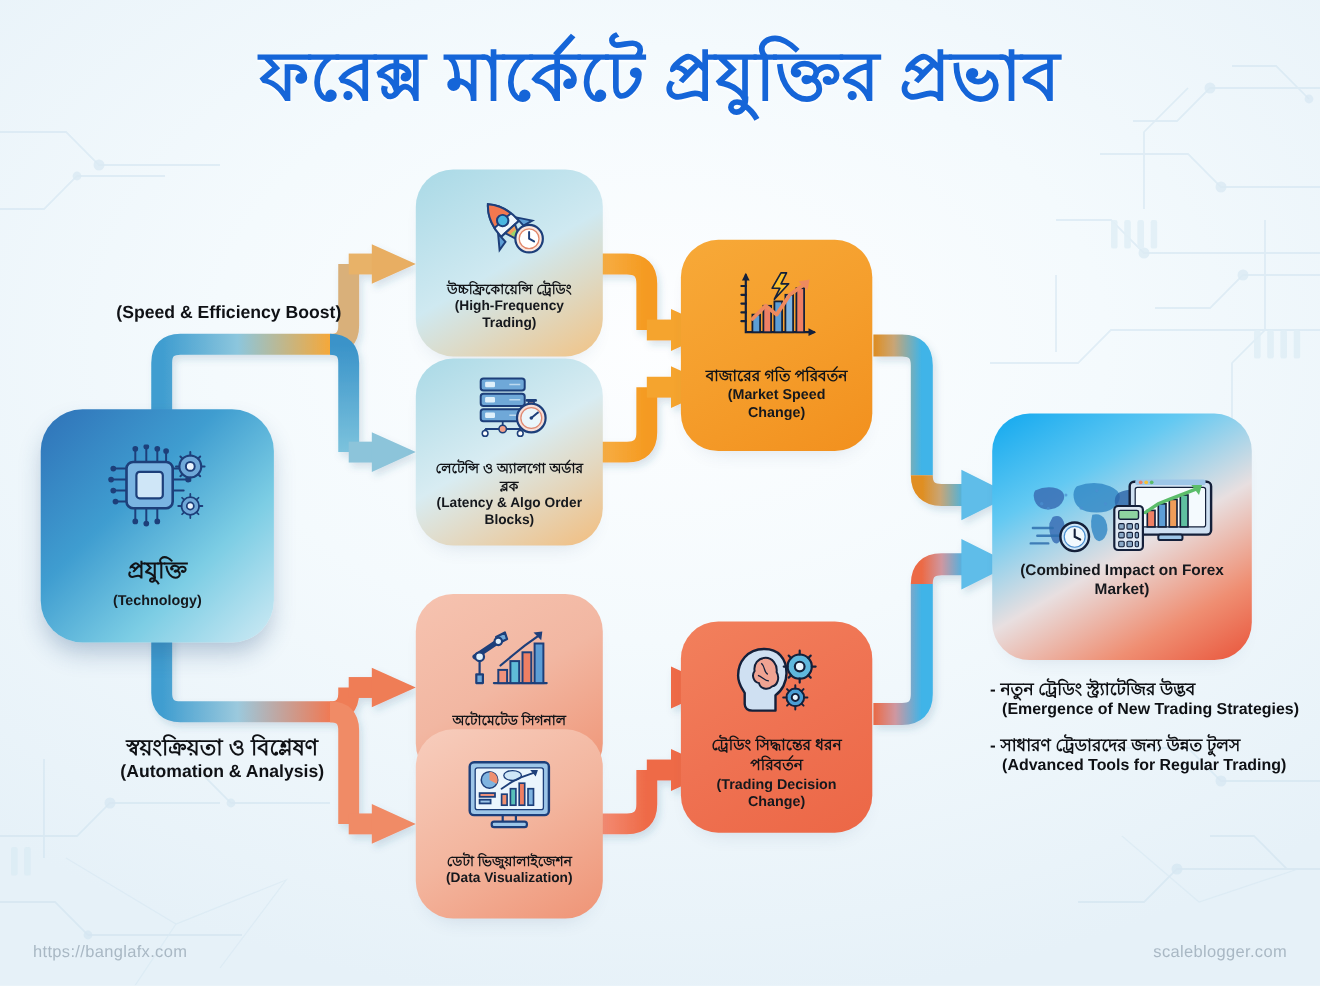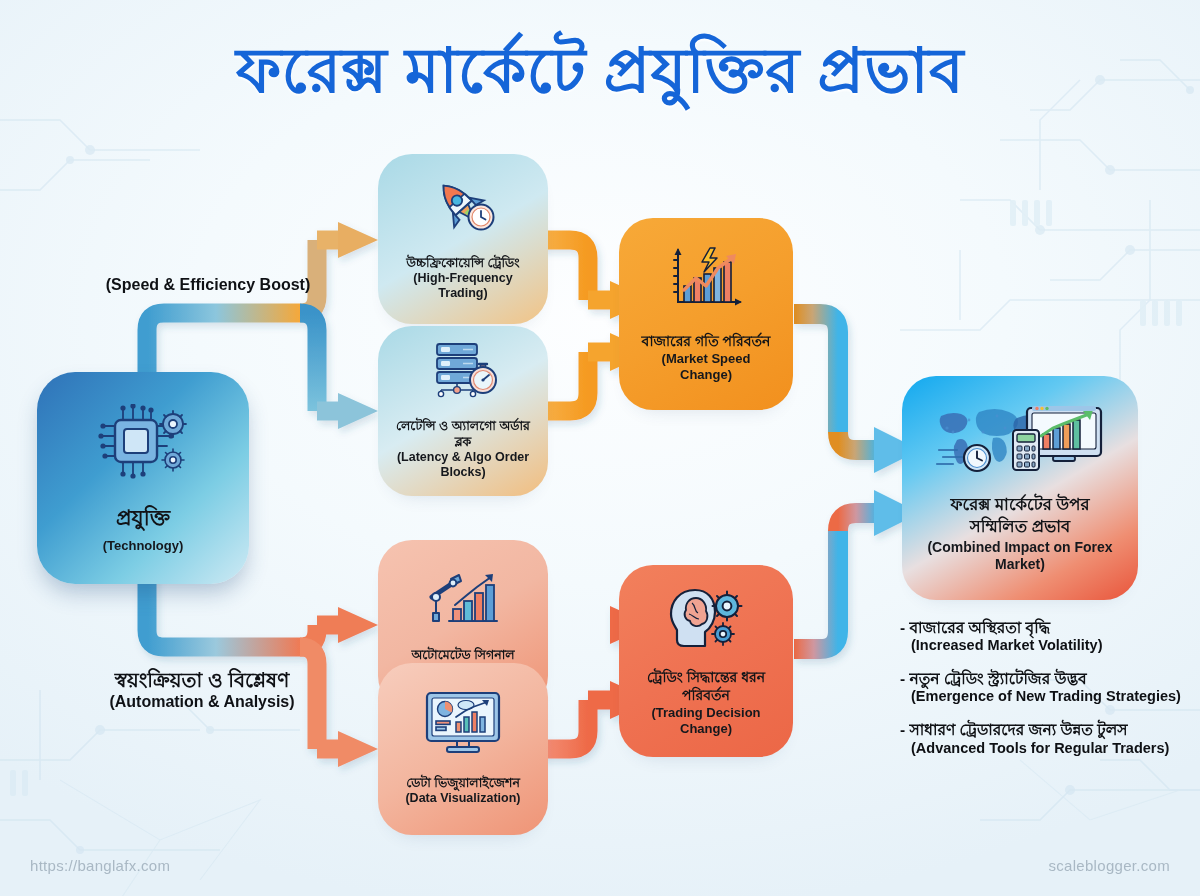--- a/index.html
+++ b/index.html
@@ -588,36 +588,31 @@
               <rect x="86" y="52" width="5" height="5" rx="1"></rect>
                 <rect x="93.5" y="52" width="5" height="5" rx="1"></rect>
               <rect x="101" y="52" width="3" height="5" rx="1"></rect>
               <rect x="86" y="60" width="5" height="5" rx="1"></rect>
                 <rect x="93.5" y="60" width="5" height="5" rx="1"></rect>
               <rect x="101" y="60" width="3" height="5" rx="1"></rect>
             </g>
           </g>
         </svg>
       </span>
-      <span class="lbl-bn">ফরেক্স মার্কেটের উপর সম্মিলিত প্রভাব</span>
       <span class="lbl-en">(Combined Impact on Forex Market)</span>
     </div>
   </div>
 
   <div id="outcome-bullets">
-    <div class="bullet">
-      <span class="bn">- বাজারের অস্থিরতা বৃদ্ধি</span>
-      <span class="en">(Increased Market Volatility)</span>
-    </div>
     <div class="bullet">
       <span class="bn">- নতুন ট্রেডিং স্ট্র্যাটেজির উদ্ভব</span>
       <span class="en">(Emergence of New Trading Strategies)</span>
     </div>
     <div class="bullet">
       <span class="bn">- সাধারণ ট্রেডারদের জন্য উন্নত টুলস</span>
-      <span class="en">(Advanced Tools for Regular Traders)</span>
+      <span class="en">(Advanced Tools for Regular Trading)</span>
     </div>
   </div>
 
   <div class="footer" id="footer-left">https://banglafx.com</div>
   <div class="footer" id="footer-right">scaleblogger.com</div>
 
 </div>
 
 </body></html>

